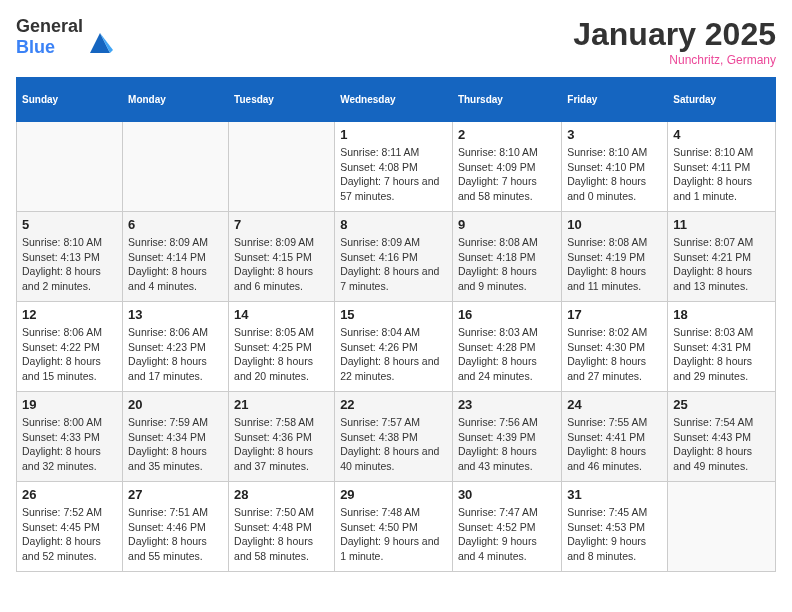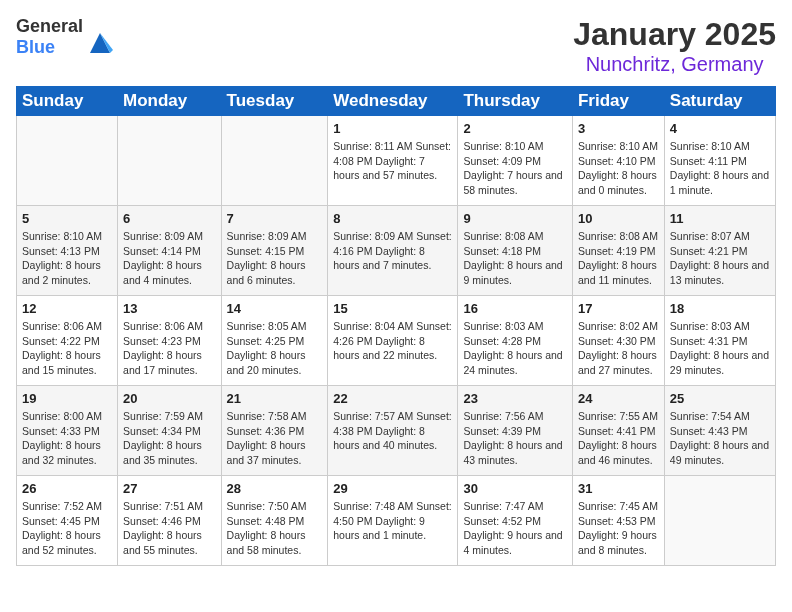--- a/index.html
+++ b/index.html
@@ -29,44 +29,44 @@
       font-size: 18px;
       font-weight: bold;
       color: #3b82f6;
     }
     .logo-icon {
       width: 30px;
       height: 30px;
       margin-left: 2px;
     }
     .title-area {
-      text-align: center;
+      text-align: right;
     }
     .month-title {
       font-size: 32px;
       font-weight: bold;
       color: #333;
     }
     .location-title {
-      font-size: 20px;
-      color: #6d28d9;
+      font-size: 12px;
+      color: #ec4899;
     }
     table {
       width: 100%;
       border-collapse: collapse;
       font-size: 11px;
     }
     thead tr {
       background-color: #1565C0;
       color: white;
     }
     thead th {
-      padding: 4px 5px;
+      padding: 16px 5px;
       text-align: left;
-      font-size: 17px;
+      font-size: 10px;
       font-weight: bold;
       border: 1px solid #1565C0;
     }
     tbody tr {
       background: #fff;
     }
     tbody tr:nth-child(even) {
       background: #f5f5f5;
     }
     tbody td {

